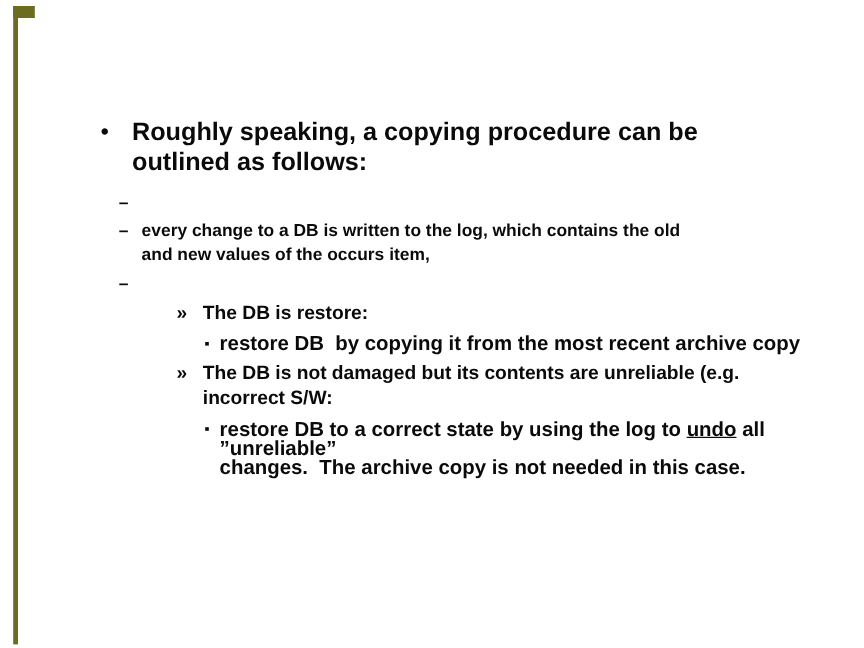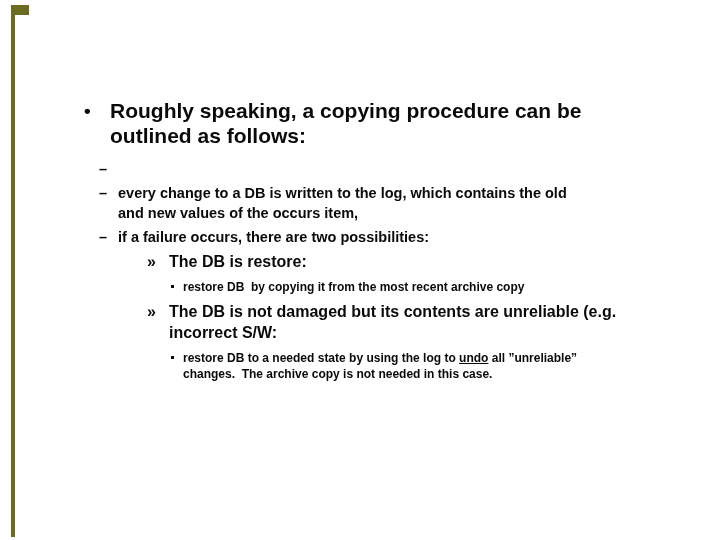--- a/index.html
+++ b/index.html
@@ -48,21 +48,21 @@
   .l2 { font-size: 14.5px; line-height: 20px; margin-bottom: 4px; }
   .m2 { flex: none; width: 19px; }
 
   
   .l3 { font-size: 16px; line-height: 21px; padding-left: 63px; margin-top: 4px; }
   .l3.second { margin-top: 6px; }
   .m3 { flex: none; width: 22px; }
 
   
   .l4-group { padding-left: 87px; margin-top: 7px; }
-  .l4 { font-size: 12px; line-height: 16px; margin-bottom: 3px; }
+  .l4 { font-size: 17px; line-height: 16px; margin-bottom: 3px; }
   .sq { flex: none; width: 3px; height: 3px; background: currentColor; margin: 6px 9px 0 0; }
   .u { text-decoration: underline; }
 </style>
 </head>
 <body>
 
 <div class="slide">
   <div class="edge-line"></div>
   <div class="edge-tab"></div>
 
@@ -78,21 +78,20 @@
       <div class="row l2">
         <span class="m2">–</span>
       </div>
       <div class="row l2">
         <span class="m2">–</span>
         <span class="text">every change to a DB is written to the log, which contains the old
 and new values of the occurs item,</span>
       </div>
       <div class="row l2">
         <span class="m2">–</span>
-        <span class="text">if a failure occurs, there are two possibilities:</span>
       </div>
     </div>
 
     <div class="row l3">
       <span class="m3">»</span>
       <span class="text">The DB is restore:</span>
     </div>
 
     <div class="l4-group">
       <div class="row l4">
@@ -103,19 +102,19 @@
 
     <div class="row l3 second">
       <span class="m3">»</span>
       <span class="text">The DB is not damaged but its contents are unreliable (e.g.
 incorrect S/W:</span>
     </div>
 
     <div class="l4-group">
       <div class="row l4">
         <span class="sq"></span>
-        <span class="text"><span>restore DB to a needed state by using the log to </span><span class="u">undo</span><span> all ”unreliable”
+        <span class="text"><span>restore DB to a correct state by using the log to </span><span class="u">undo</span><span> all ”unreliable”
 changes.  The archive copy is not needed in this case.</span></span>
       </div>
     </div>
 
   </div>
 </div>
 
 </body></html>

